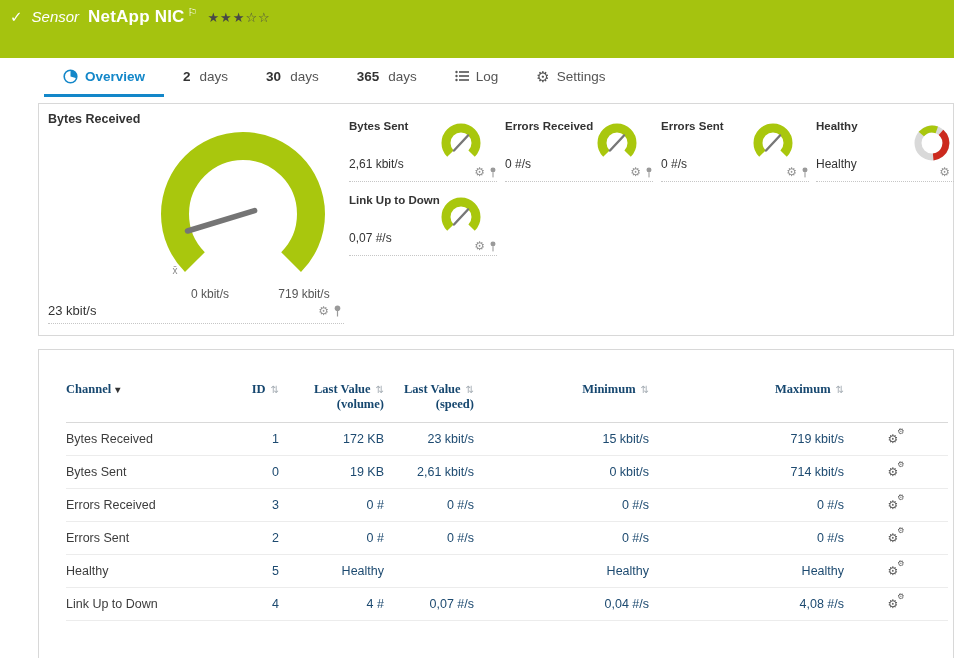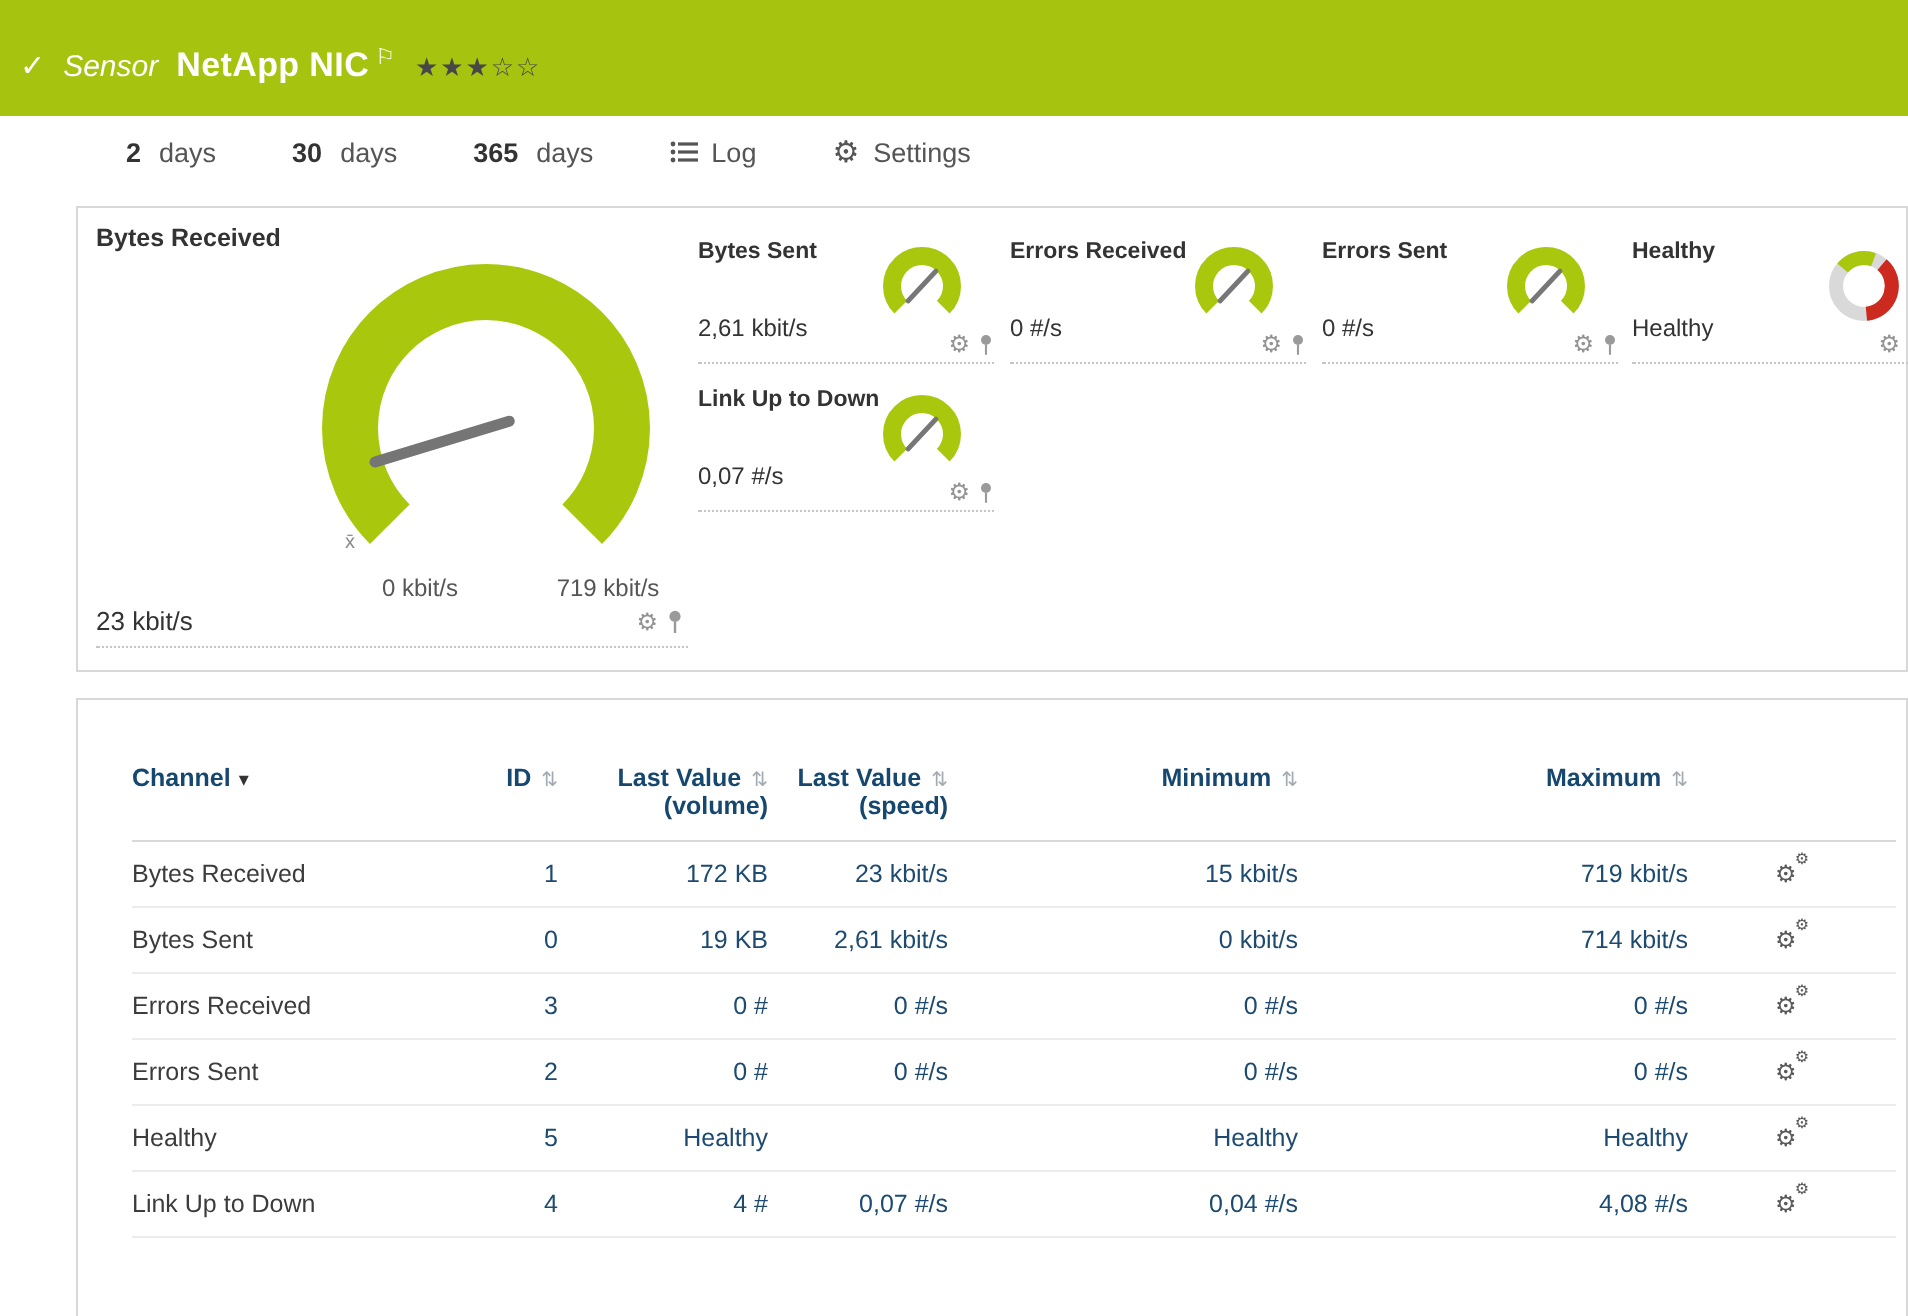--- a/index.html
+++ b/index.html
@@ -9,21 +9,21 @@
     overflow: hidden;
     background: #fff;
     font-family: "Liberation Sans", "DejaVu Sans", sans-serif;
   }
 
   
   .topbar { height: 58px; background: #a5c30f; color: #fff; padding: 7px 10px 0 10px; }
   .tb-line1 { display: flex; align-items: baseline; }
   .chk { font-size: 15px; font-weight: bold; margin-right: 9px; }
   .kind { font-style: italic; font-size: 15px; margin-right: 9px; }
-  .sensor-title { font-size: 17px; font-weight: bold; letter-spacing: .2px; margin-top: 16px; }
+  .sensor-title { font-size: 17px; font-weight: bold; letter-spacing: .2px; }
   .flag { font-size: 11px; position: relative; top: -6px; margin-left: 3px; }
   .stars { margin-left: 10px; font-size: 13px; color: #474747; letter-spacing: 1px; }
   .status-ok { margin-left: 38px; margin-top: 4px; font-size: 11.5px; font-weight: bold; }
 
   
   .tabbar { display: flex; align-items: stretch; height: 39px; padding-left: 44px; background: #fff; }
   .tab { display: flex; align-items: center; gap: 7px; padding: 0 19px; font-size: 13.5px;
          color: #555; cursor: pointer; border-bottom: 3px solid transparent; white-space: nowrap; }
   .tab .num { font-weight: bold; color: #333; margin-right: 2px; }
   .tab.active { color: #1387c9; border-bottom-color: #1387c9; font-weight: bold; }
@@ -49,21 +49,21 @@
   .sg { position: absolute; width: 148px; height: 62px; border-bottom: 1px dotted #c6c6c6; }
   .sg-healthy { width: 146px; }
   .sg-title { font-size: 11.5px; font-weight: bold; color: #333; }
   .sg-svg { position: absolute; right: 10px; top: 1px; }
   .sg-value { position: absolute; left: 0; bottom: 10px; font-size: 12px; color: #333; }
   .sg-icons { position: absolute; right: 0; bottom: 3px; display: flex; gap: 4px; align-items: center; }
 
   
   .chtable { border-collapse: collapse; margin-left: 27px; width: 882px; table-layout: fixed; font-size: 12.5px; }
   .chtable th { color: #16476f; font-weight: bold; text-align: right; vertical-align: top;
-                padding: 2px 0 10px 0; cursor: pointer; }
+                padding: 2px 0 10px 0; cursor: pointer; font-family: Liberation Serif, serif; }
   .chtable th.al, .chtable td.al { text-align: left; }
   .chtable thead tr { border-bottom: 1px solid #d9d9d9; }
   .chtable tbody tr { border-bottom: 1px solid #ececec; }
   .chtable td { text-align: right; color: #1d4a70; height: 33px; vertical-align: middle; padding: 0; }
   .chtable td.al { color: #3c3c3c; }
   .sort { color: #a3abb2; font-size: 10px; margin-left: 5px; font-weight: normal; }
   .caret { color: #333; font-size: 10px; margin-left: 4px; }
   .gcol { text-align: center !important; }
   .chgear { position: relative; display: inline-block; width: 17px; height: 15px; color: #5a5a5a; cursor: pointer; }
   .chgear .g1 { position: absolute; left: 0; bottom: 0; font-size: 12px; line-height: 12px; }
@@ -76,20 +76,27 @@
   <div class="tb-line1">
     <span class="chk">✓</span>
     <span class="kind">Sensor</span>
     <span class="sensor-title">NetApp NIC</span>
     <span class="flag">⚐</span>
     <span class="stars"><span>★★★</span><span>☆☆</span></span>
   </div>
 </div>
 
 <div class="tabbar">
+  <div class="tab active">
+    <svg width="15" height="15" viewBox="0 0 15 15">
+      <circle cx="7.5" cy="7.5" r="6.3" fill="none" stroke="#1387c9" stroke-width="1.6"></circle>
+      <path d="M7.5 7.5 L7.5 1.2 A6.3 6.3 0 0 1 13.6 9.3 Z" fill="#1387c9"></path>
+    </svg>
+    <span>Overview</span>
+  </div>
   <div class="tab">
     <span class="num">2</span>
     <span>days</span>
   </div>
   <div class="tab">
     <span class="num">30</span>
     <span>days</span>
   </div>
   <div class="tab">
     <span class="num">365</span>

